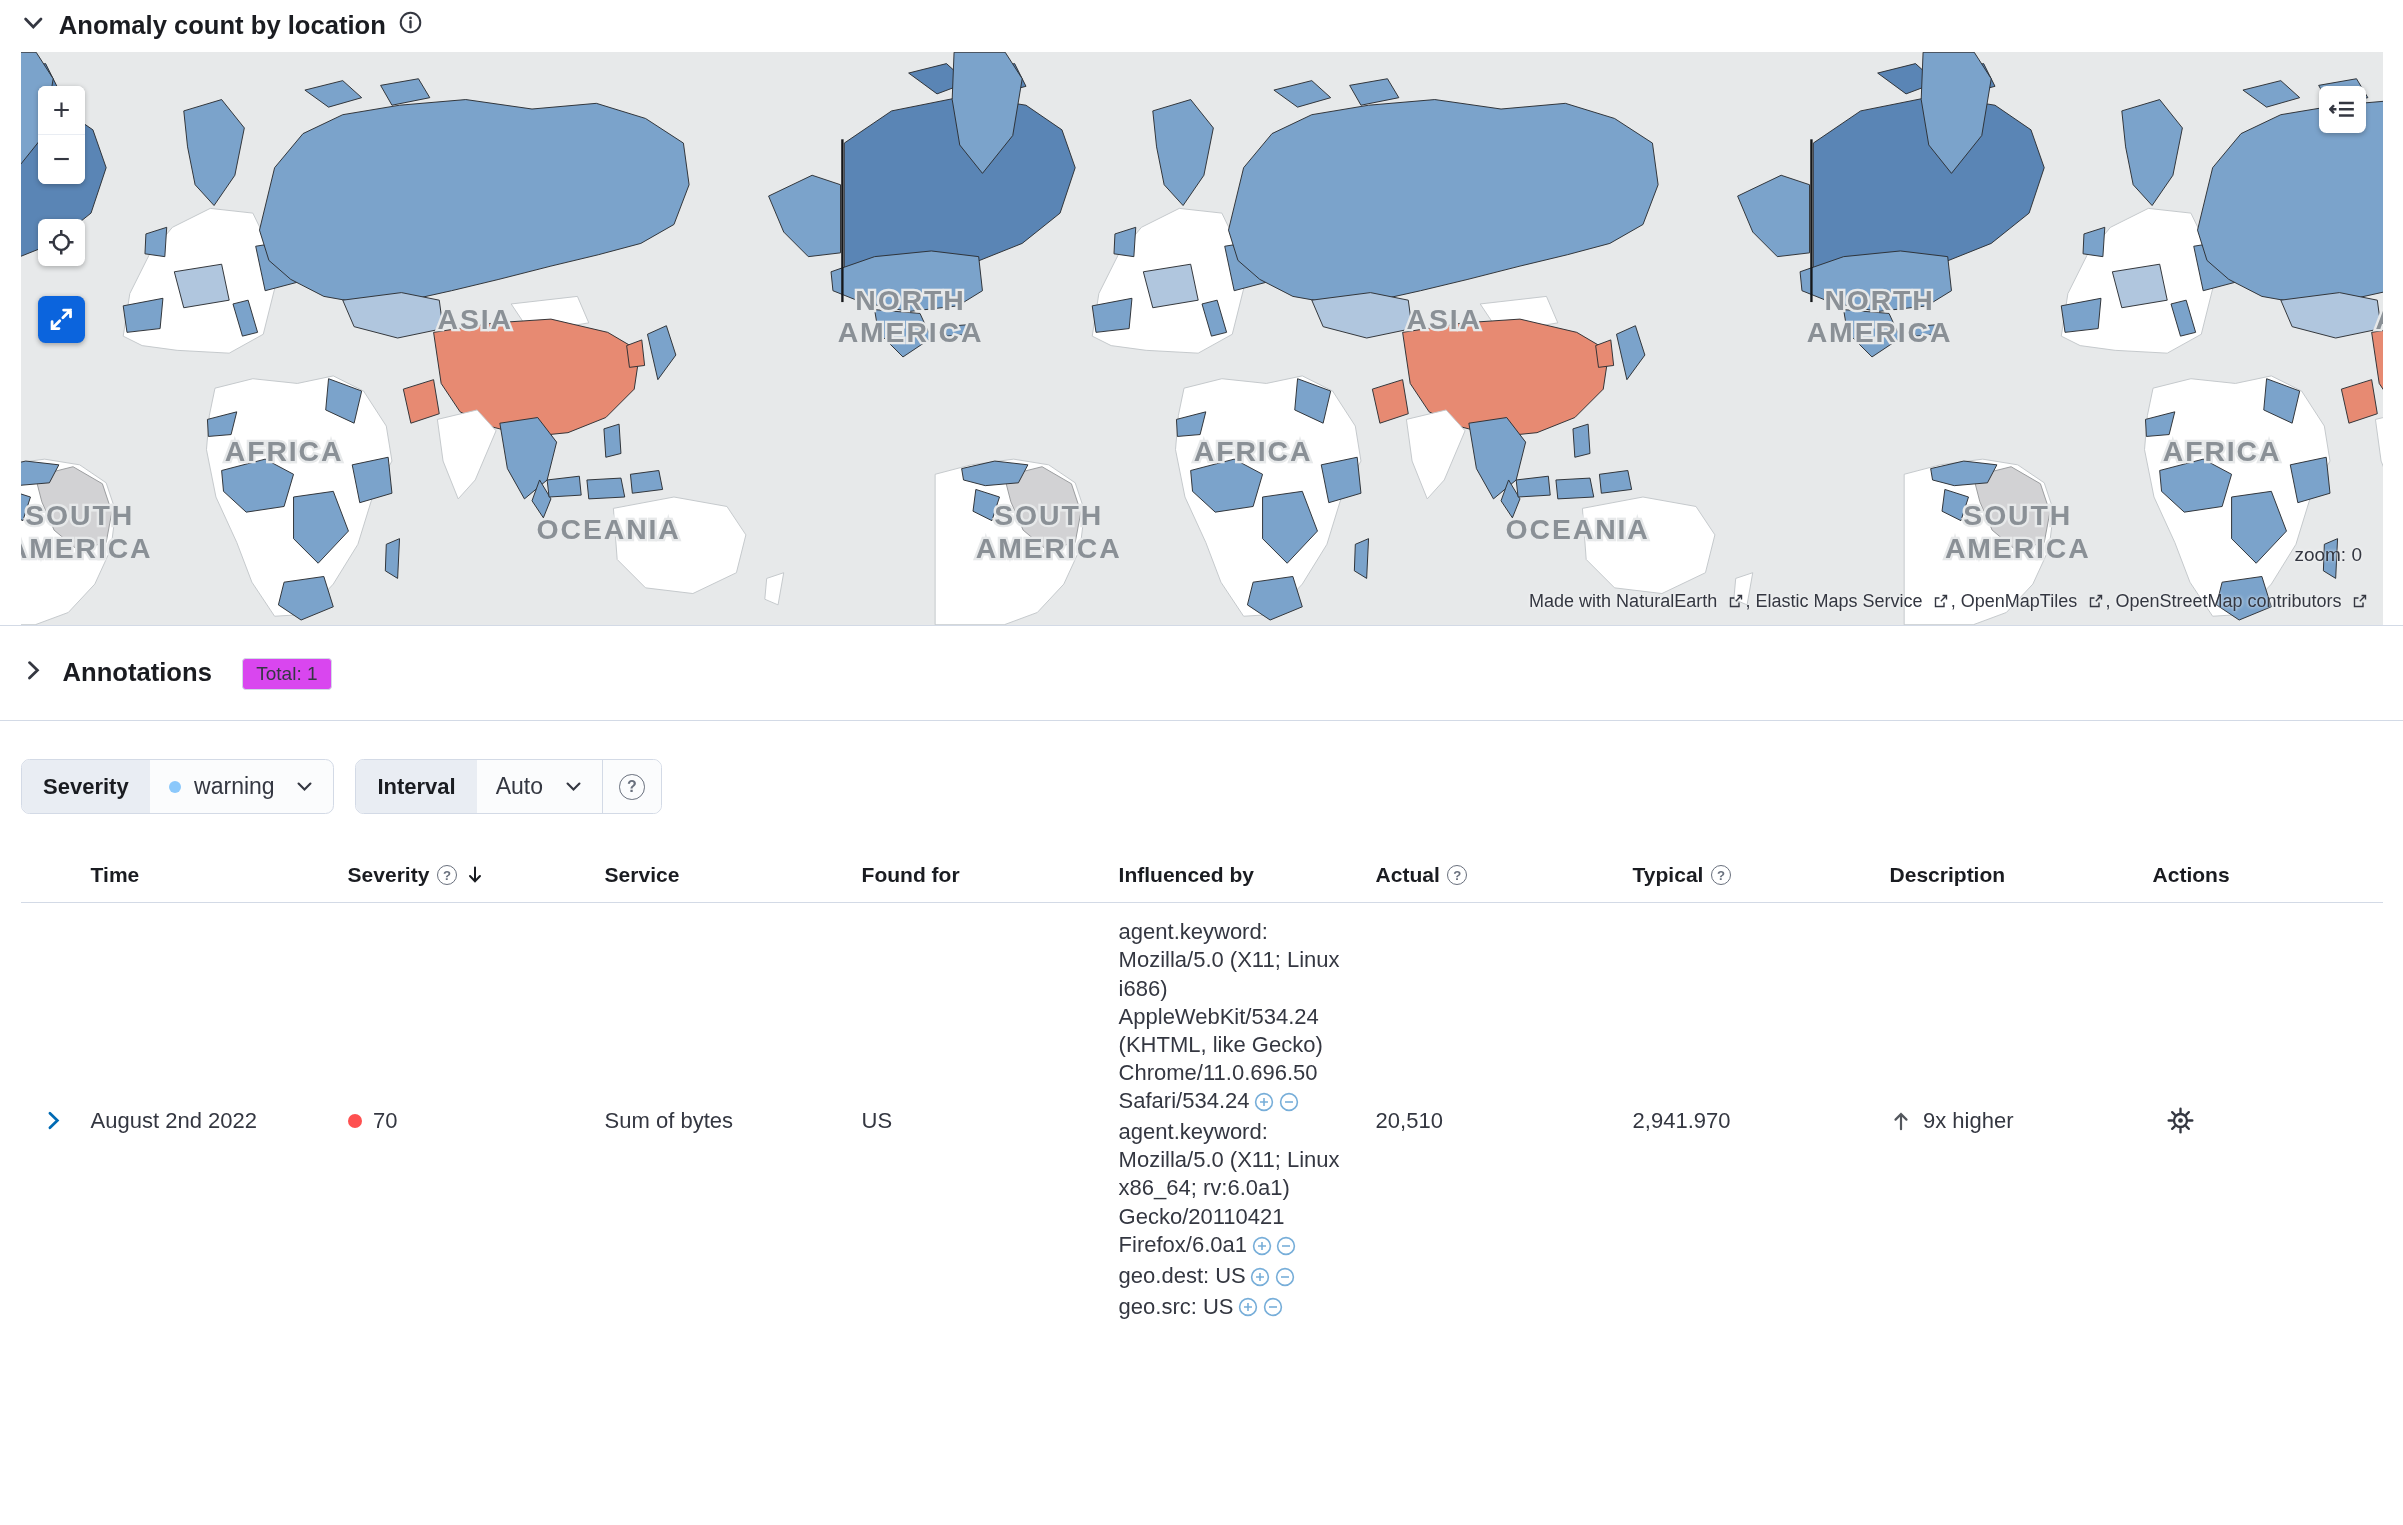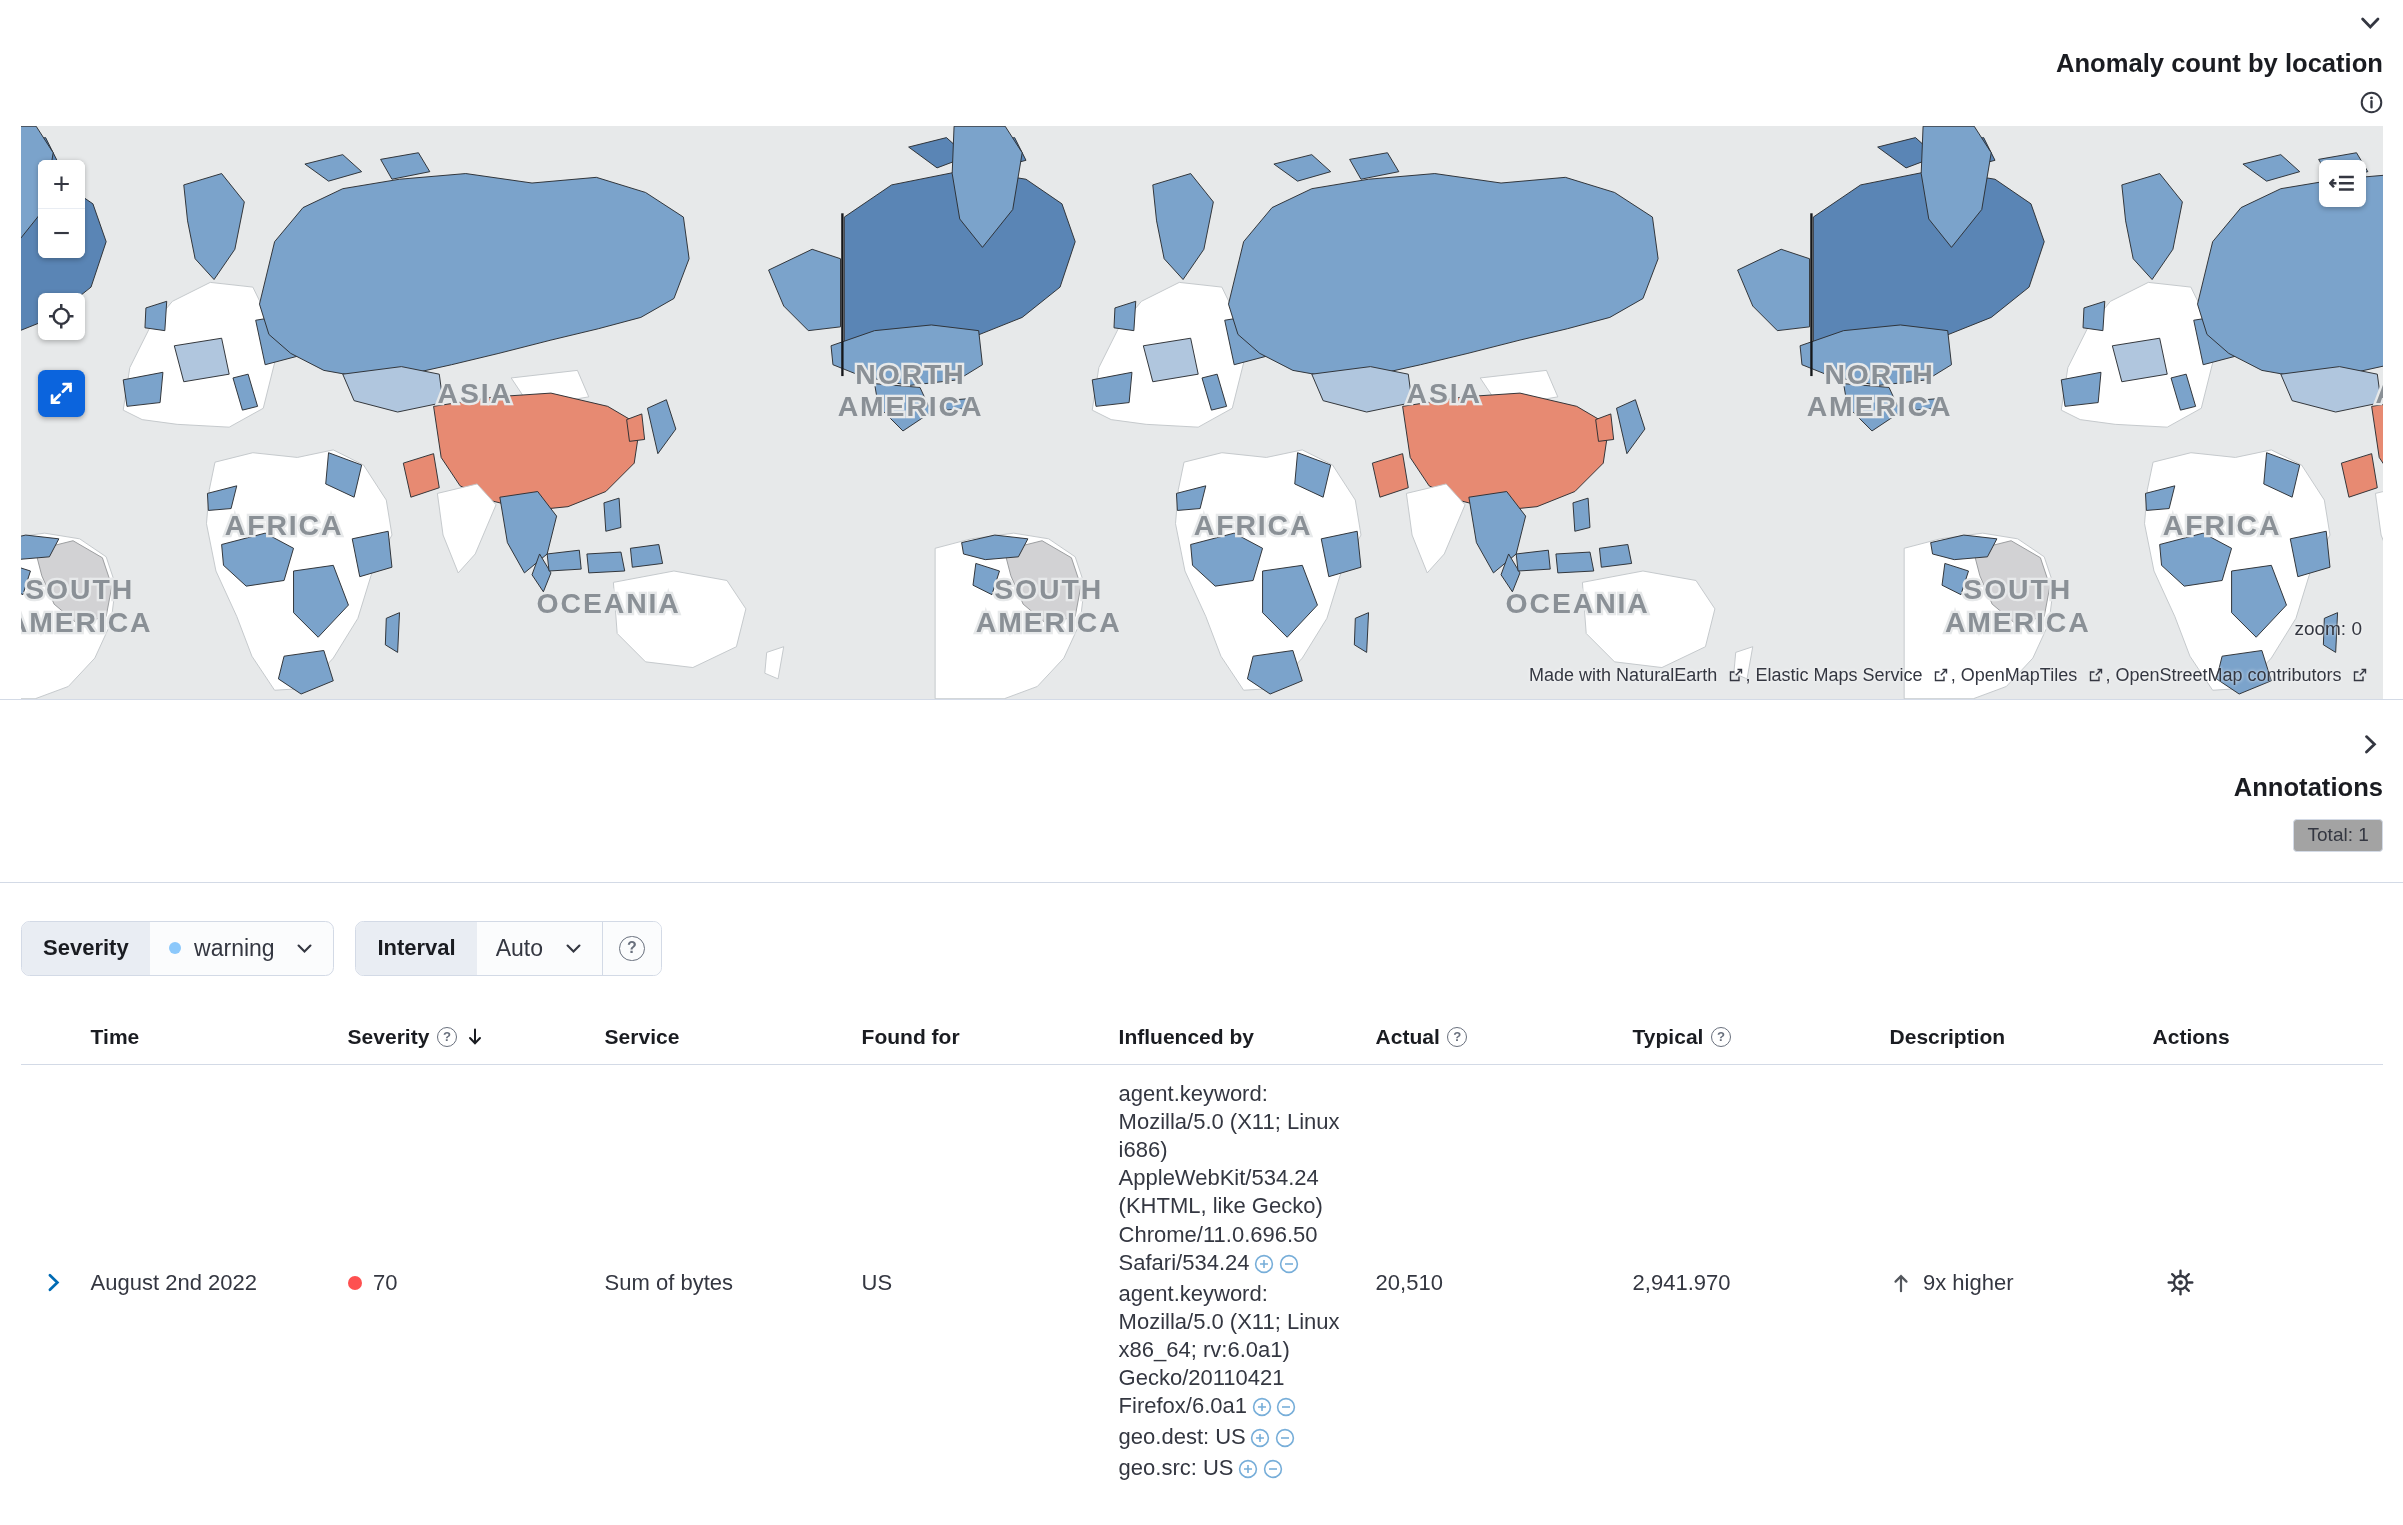--- a/index.html
+++ b/index.html
@@ -2,21 +2,21 @@
 <html style="font-size:15px"><head>
 <meta charset="utf-8">
 <style>
   * { box-sizing: border-box; margin: 0; padding: 0; }
   html,body { width:2404px; height:1526px; background:#fff; overflow:hidden;
     font-family:"Liberation Sans","DejaVu Sans",sans-serif; color:#343741; }
 
   .page { width:2404px; }
 
   
-  .acc-header { display:flex; align-items:flex-end; gap:13.2px; padding:11.4px 21px 9.5px; cursor:pointer;flex-direction:column; }
+  .acc-header { display:flex; align-items:flex-start; gap:13.2px; padding:11.4px 21px 9.5px; cursor:pointer; }
   .acc-title { font-size:25.6px; font-weight:700; color:#1a1c21; }
   .icon-btn svg, .acc-header > svg { display:block; }
 
   
   .map-wrap { position:relative; margin:1.9px 21px 0; width:2362px; height:573px; background:#e7e9ea; overflow:hidden; }
   .mapsvg { display:block; width:2362px; height:573px; }
   .mapsvg .land   { fill:#ffffff; stroke:#c3c7ca; stroke-width:1; }
   .mapsvg .blue   { fill:#7ba3cb; stroke:#2b2f33; stroke-width:1; }
   .mapsvg .darkblue { fill:#5a85b5; stroke:#2b2f33; stroke-width:1; }
   .mapsvg .lightblue { fill:#b0c6de; stroke:#2b2f33; stroke-width:1; }
@@ -41,21 +41,21 @@
     font-size:18px; color:#343741; text-shadow:0 0 3.8px #fff; }
   .attr-part { white-space:pre; }
   .attr-link { display:inline-flex; align-items:center; gap:4.7px; cursor:pointer; }
   .attribution svg { margin:0 1.9px 0 5.7px; }
 
   hr.divider { border:none; border-top:0.9px solid #d3dae6; margin:0; }
   .gap-after-map { margin-top:34px; }
 
   .annotations-row { padding:32px 21px 30px; gap:17px; }
   .badge { margin-left:13.2px; padding:3.8px 13.2px 4.7px; border:0.9px solid #d3dae6; border-radius:3.8px;
-    font-size:19px; color:#343741; background:#a3a3a3; white-space:nowrap; }
+    font-size:19px; color:#343741; background:#d946ef; white-space:nowrap; }
 
   
   .anomalies { padding:0 21px; }
   .anomalies-title { font-size:29px; font-weight:700; color:#1a1c21; margin-top:53px; }
 
   .filters { display:flex; align-items:center; gap:21px; margin-top:38px; }
   .ctrl-group { display:inline-flex; align-items:stretch; height:55px; border:0.9px solid #d3dae6;
     border-radius:8.5px; overflow:hidden; background:#fbfcfd; }
   .ctrl-prepend { background:#e9edf3; display:flex; align-items:center; padding:0 21px;
     font-size:22px; font-weight:700; color:#1a1c21; }

